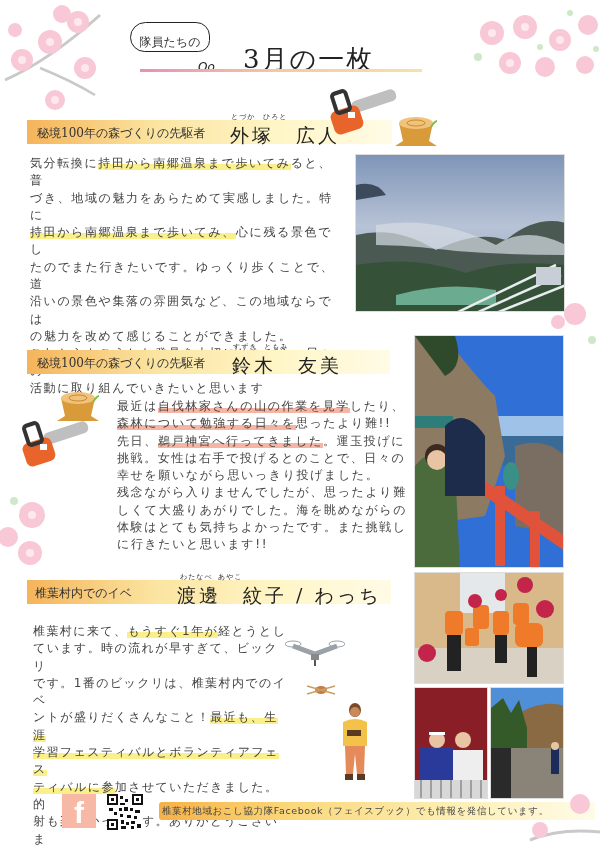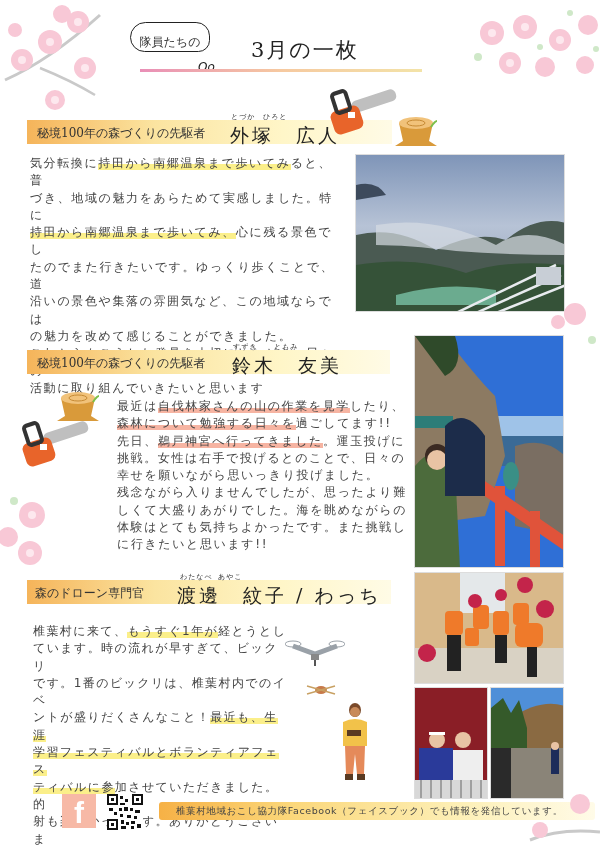--- a/index.html
+++ b/index.html
@@ -3,41 +3,41 @@
 <meta charset="utf-8">
 <style>
   * { box-sizing: border-box; margin: 0; padding: 0; }
   html, body { width: 600px; height: 849px; background: #ffffff; overflow: hidden; }
   body { position: relative; font-family: "DejaVu Sans", sans-serif; color: #333; }
   .abs { position: absolute; }
 
   
   .cloud { position:absolute; left:130px; top:22px; width:80px; height:30px; border:1.5px solid #222; border-radius: 40px 36px 30px 38px; background:#fff; display:flex; align-items:flex-end; justify-content:center; font-size:12px; color:#333; }
   .cloud-dots { position:absolute; left:198px; top:60px; font-size:12px; color:#222; font-style: italic; }
-  .title { position:absolute; left:243px; top:36px; font-family:"DejaVu Serif", serif; font-size:21px; color:#222; letter-spacing:2px;margin-left:8px; }
+  .title { position:absolute; left:243px; top:42px; font-family:"DejaVu Serif", serif; font-size:26px; color:#222; letter-spacing:2px; }
   .title-line { position:absolute; left:140px; top:69px; width:282px; height:3px; background: linear-gradient(90deg,#e98fb7,#f6c9a0,#f3e3a8); }
 
   
   .bar { position:absolute; height:24px; background: linear-gradient(90deg,#f5b45a 0%, #fbe4a0 35%, #fff6c8 70%, #fffbe6 100%); padding-left: 23px; }
   .bar-role { position:absolute; font-family:"DejaVu Serif", serif; font-size:12px; color:#333; top:5px; }
   .bar-name { position:absolute; font-family:"DejaVu Serif", serif; font-size:19px; color:#222; top:3px; letter-spacing:3px; }
   .ruby { position:absolute; font-size:7px; color:#333; letter-spacing:1px; }
 
   
   .para { position:absolute; font-size:12px; line-height:17.3px; color:#444; letter-spacing:1.6px; }
   .hl-y { background: linear-gradient(transparent 60%, #fbef8a 60%); }
   .hl-p { background: linear-gradient(transparent 62%, #f6b4a2 62%); }
 
   
   .photo { position:absolute; overflow:hidden; border:1px solid #ddd; }
 
   
   .fb { position:absolute; left:62px; top:794px; width:34px; height:34px; background:#f7b9a6; display:flex; align-items:flex-end; justify-content:center; color:#fff; font-weight:bold; font-size:30px; line-height:30px; font-family:"Liberation Sans", sans-serif; overflow:hidden; }
   .qr { position:absolute; left:107px; top:794px; width:36px; height:36px; background:#fff; }
-  .footer-bar { position:absolute; left:159px; top:802px; width:436px; height:18px; border-radius:3px; background: linear-gradient(90deg,#f6b146 0%,#fbd77a 30%,#fdf0b8 70%,#fffbe8 100%); font-size:9.5px; color:#444; padding-left:17px; line-height:18px; letter-spacing:0.6px; white-space:nowrap; }
+  .footer-bar { position:absolute; left:159px; top:802px; width:436px; height:18px; border-radius:3px; background: linear-gradient(90deg,#f6b146 0%,#fbd77a 30%,#fdf0b8 70%,#fffbe8 100%); font-size:9.5px; color:#444; padding-left:3px; line-height:18px; letter-spacing:0.6px; white-space:nowrap; }
 </style>
 </head>
 <body>
 
 <div>
   <svg class="abs" style="left:0;top:0" width="120" height="110" viewBox="0 0 120 110">
     <path d="M5 80 Q50 60 100 15" stroke="#c9c9c9" stroke-width="3" fill="none"></path>
     <path d="M40 68 Q70 80 95 95" stroke="#c9c9c9" stroke-width="2.5" fill="none"></path>
     <g fill="#f8c8d6">
       <circle cx="22" cy="60" r="11"></circle>
@@ -152,21 +152,21 @@
     </g>
   <circle cx="52" cy="40" r="4" fill="#cfe8c8"></circle>
 </svg>
 
 <div>
   <div class="bar" style="left:27px;top:350px;width:363px;">
     <span class="bar-role" style="left:10px">秘境100年の森づくりの先駆者</span>
     <span class="bar-name" style="left:205px">鈴木　友美</span>
   </div>
   <span class="ruby" style="left:233px;top:342px">すずき</span>
-  <span class="ruby" style="left:274px;top:342px">ともみ</span>
+  <span class="ruby" style="left:264px;top:342px">ともみ</span>
 
   <svg class="abs" style="left:55px;top:388px" width="46" height="34" viewBox="0 0 46 34">
     <path d="M6 10 L10 28 L2 33 L44 33 L36 28 L40 10 Z" fill="#d99a3a"></path>
     <ellipse cx="23" cy="10" rx="17" ry="6" fill="#f1c27a"></ellipse>
     <ellipse cx="23" cy="10" rx="9" ry="3" fill="none" stroke="#c68a34"></ellipse>
     <path d="M38 14 q4 -6 6 -6" stroke="#7cbf4a" stroke-width="2" fill="none"></path>
   </svg>
 
   <svg class="abs" style="left:14px;top:420px" width="80" height="52" viewBox="0 0 80 52">
     <rect x="30" y="14" width="46" height="12" rx="5" fill="#bfbfbf" transform="rotate(-18 30 20)"></rect>
@@ -183,21 +183,21 @@
       </g>
     <g fill="#fde8ee">
         <circle cx="32" cy="20" r="4"></circle>
         <circle cx="30" cy="58" r="4"></circle>
       </g>
     <circle cx="14" cy="6" r="4" fill="#cfe8c8"></circle>
   </svg>
 
   <div class="para" style="left:117px;top:398px;width:295px;">
     <div><span>最近は</span><span class="hl-p">自伐林家さんの山の作業を見学</span><span>したり、</span></div>
-    <div><span class="hl-p">森林について勉強する日々を</span><span>過ごしてます!!</span></div>
+    <div><span class="hl-p">森林について勉強する日々を</span><span>思ったより難!!</span></div>
     <div><span>先日、</span><span class="hl-p">鵜戸神宮へ行ってきました</span><span>。運玉投げに</span></div>
     <div>挑戦。女性は右手で投げるとのことで、日々の</div>
     <div>幸せを願いながら思いっきり投げました。</div>
     <div>残念ながら入りませんでしたが、思ったより難</div>
     <div>しくて大盛りあがりでした。海を眺めながらの</div>
     <div>体験はとても気持ちよかったです。また挑戦し</div>
     <div>に行きたいと思います!!</div>
   </div>
 
   <div class="photo" style="left:414px;top:335px;width:150px;height:233px;">
@@ -216,21 +216,21 @@
       <rect x="80" y="150" width="10" height="80" fill="#e0533a"></rect>
       <rect x="115" y="175" width="10" height="58" fill="#e0533a"></rect>
       <ellipse cx="96" cy="140" rx="8" ry="14" fill="#3a8f86"></ellipse>
       <path d="M30 90 Q50 70 70 100 L70 160 L30 160Z" fill="#1c2c4a"></path>
     </svg>
   </div>
 </div>
 
 <div>
   <div class="bar" style="left:27px;top:580px;width:364px;">
-    <span class="bar-role" style="left:8px">森のドローン専門官</span>
+    <span class="bar-role" style="left:8px">椎葉村内でのイベ</span>
     <span class="bar-name" style="left:150px">渡邊　紋子 / わっち</span>
   </div>
   <span class="ruby" style="left:180px;top:572px">わたなべ</span>
   <span class="ruby" style="left:218px;top:572px">あやこ</span>
 
   <div class="para" style="left:33px;top:623px;width:255px;letter-spacing:1.4px;">
     <div><span>椎葉村に来て、</span><span class="hl-y">もうすぐ1年が</span><span>経とうとし</span></div>
     <div>ています。時の流れが早すぎて、ビックリ</div>
     <div>です。1番のビックリは、椎葉村内でのイベ</div>
     <div><span>ントが盛りだくさんなこと！</span><span class="hl-y">最近も、生涯</span></div>

